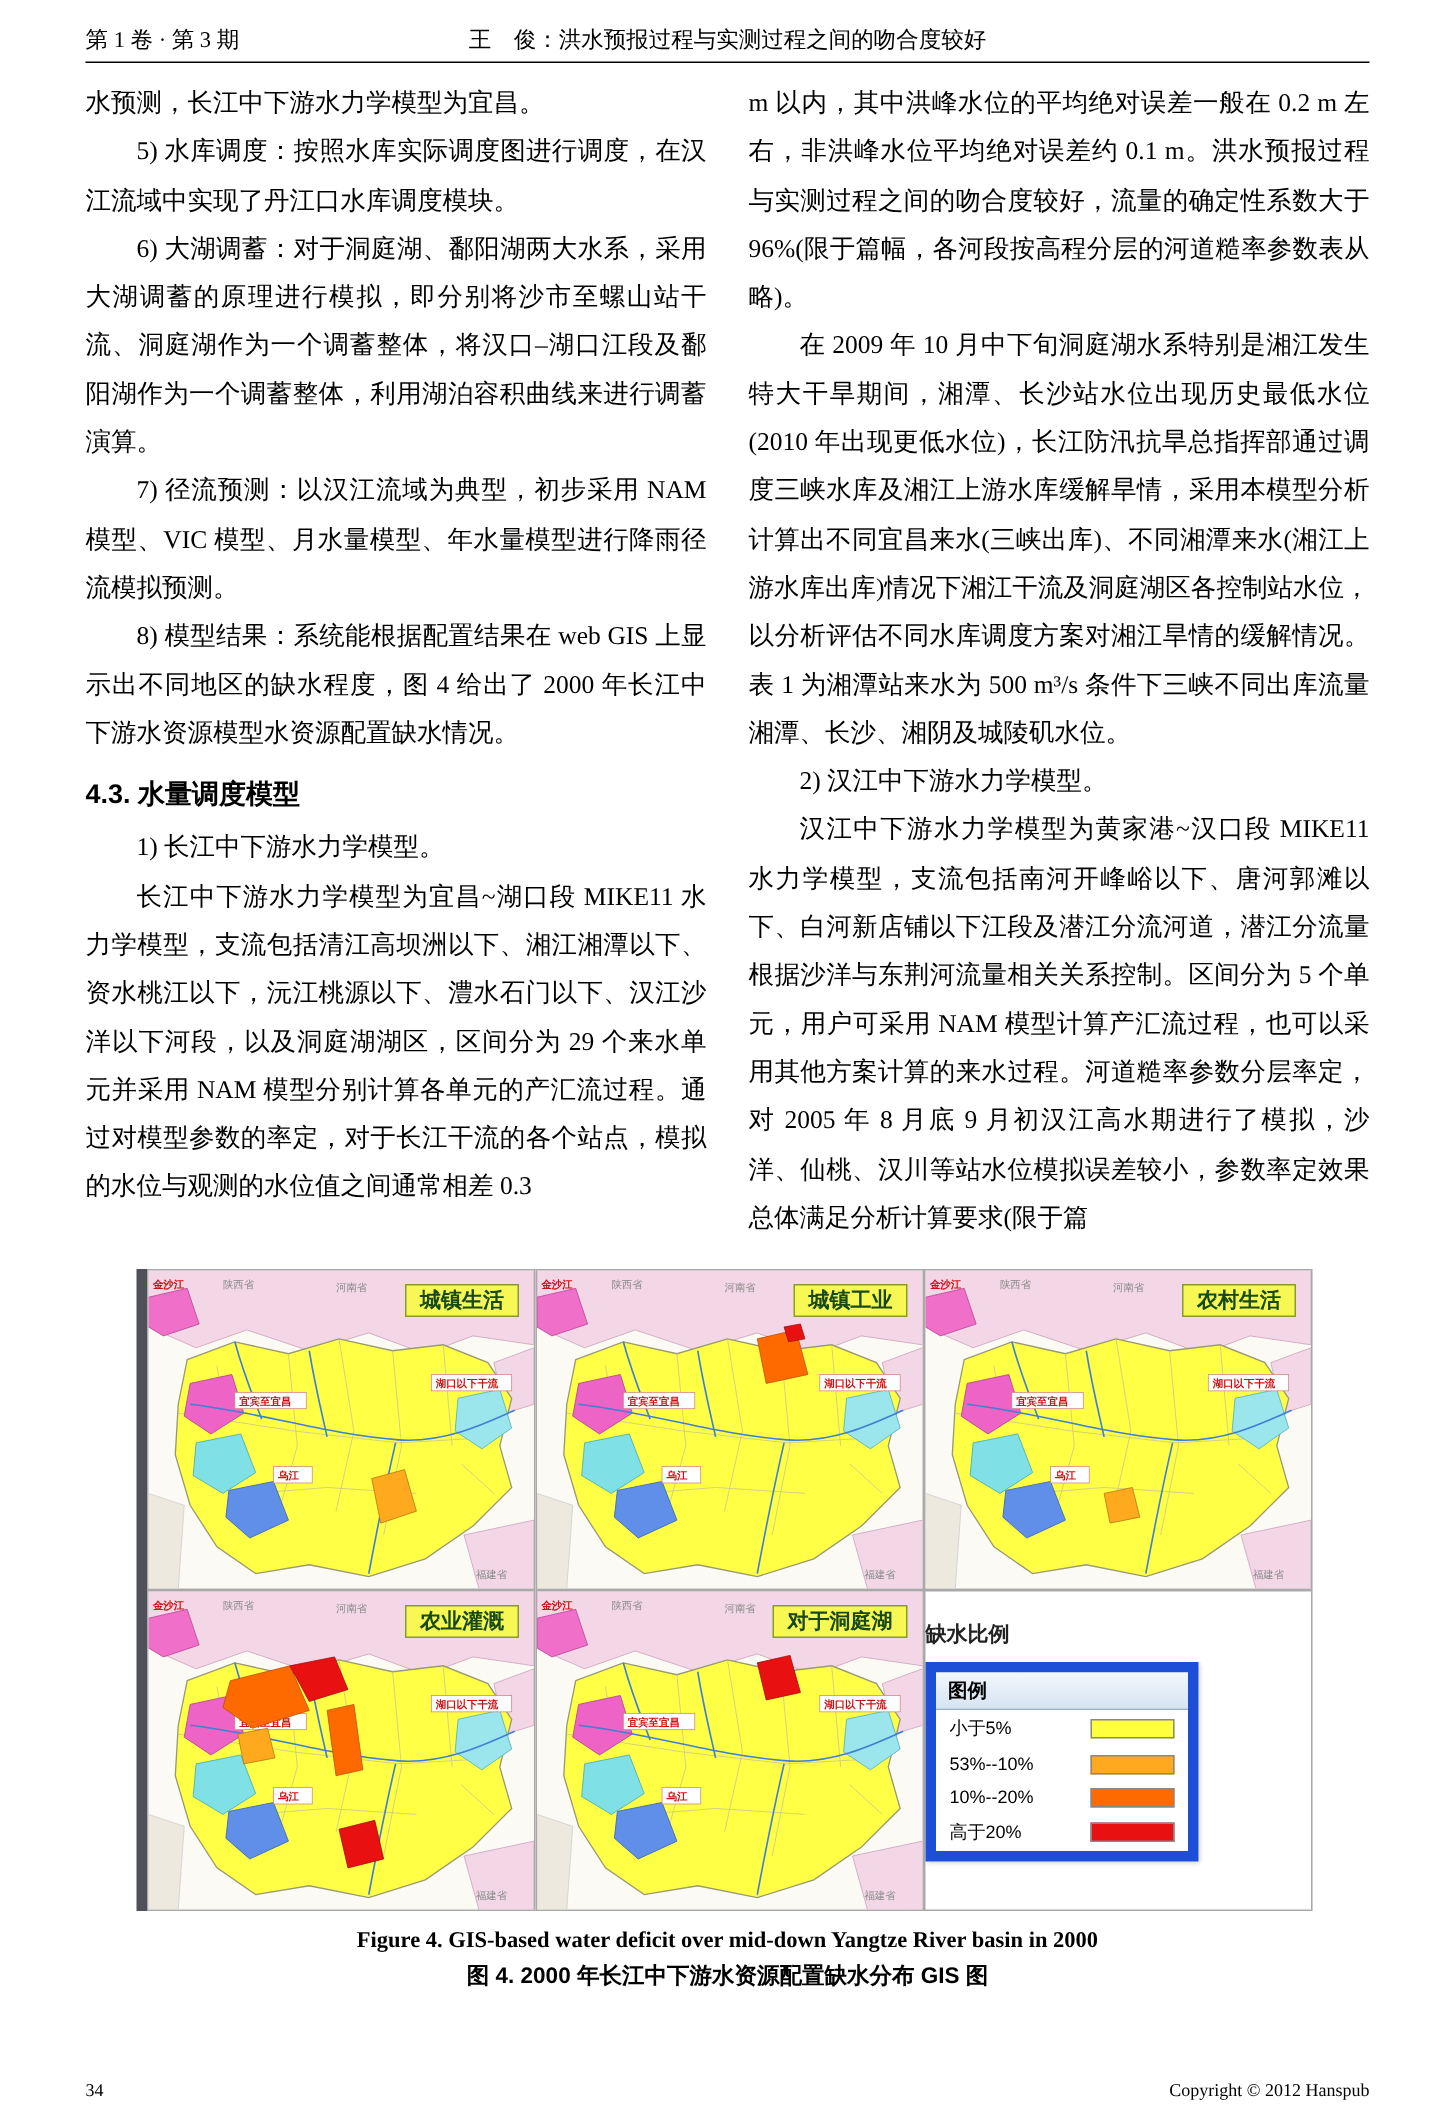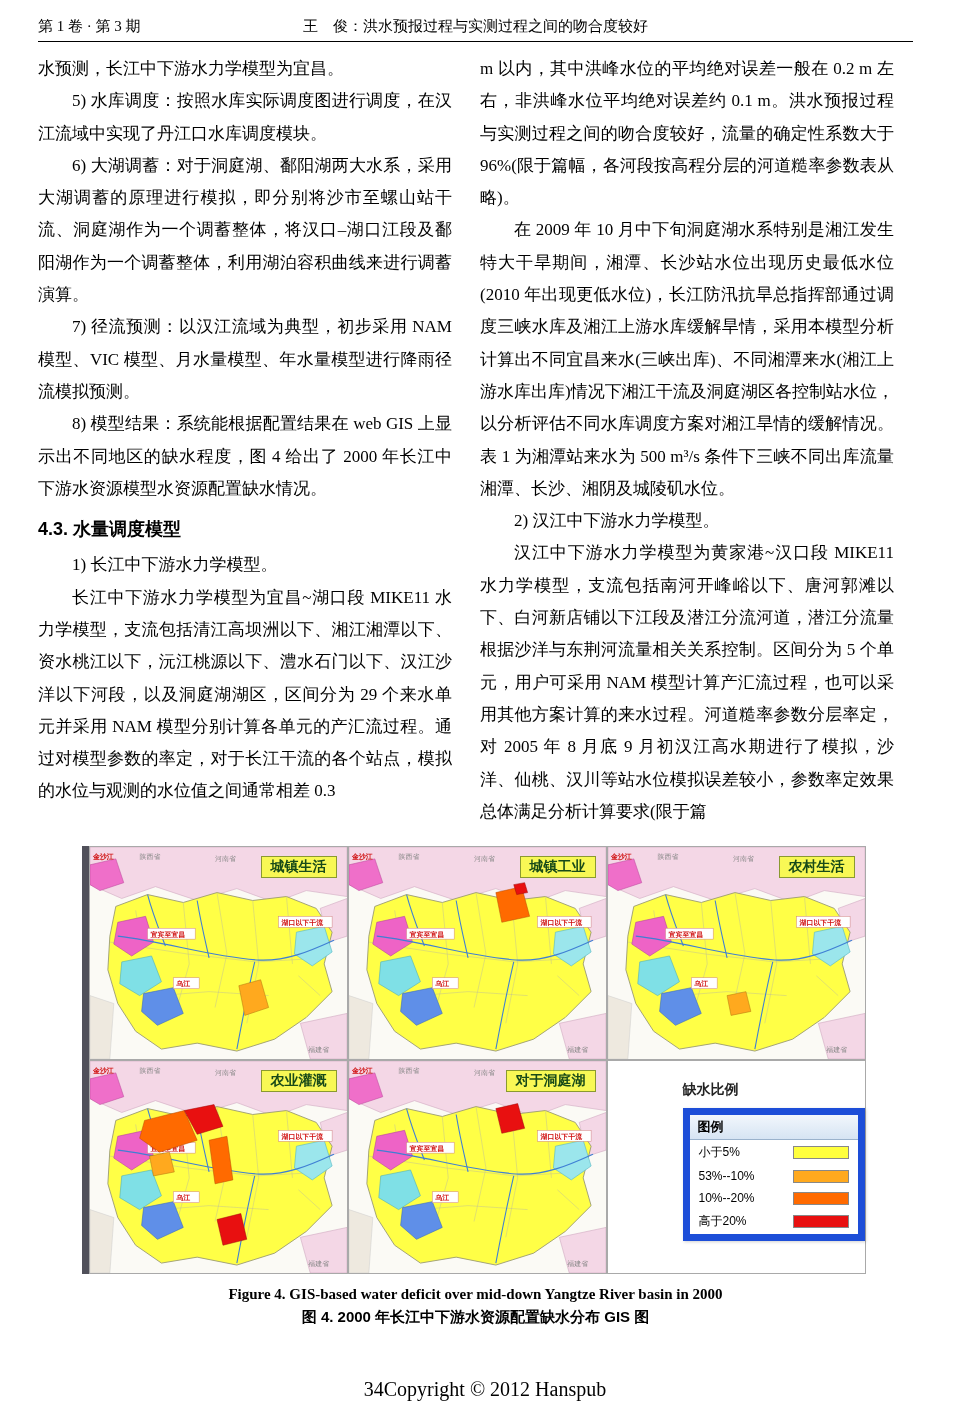--- a/index.html
+++ b/index.html
@@ -4,21 +4,21 @@
 <style>
   * { margin:0; padding:0; box-sizing:border-box; }
   html,body { width:970px; height:1414px; }
   body {
     background:#ffffff;
     color:#000;
     font-family:"Liberation Serif","DejaVu Serif",serif;
     position:relative;
     overflow:hidden;
   }
-  .page { position:absolute; inset:0; padding:10px 57px 0 38px; }
+  .page { position:absolute; inset:0; padding:10px 57px 0 57px; }
 
   
   .header-bar { position:relative; height:32px; border-bottom:1.6px solid #000; font-size:15px; }
   .header-issue { position:absolute; left:0; top:7px; }
   .header-title { text-align:center; padding-top:7px; }
 
   
   .columns { display:flex; gap:28px; margin-top:11px; }
   .col { width:414px; font-size:17px; line-height:1.9; text-align:justify; }
   .col p { margin:0; }
@@ -42,36 +42,36 @@
   }
   .d-mid    { fill:#ffa91e; stroke:#b0720a; stroke-width:0.5; }
   .d-high   { fill:#ff6a00; stroke:#b54a00; stroke-width:0.5; }
   .d-severe { fill:#e81010; stroke:#9c0808; stroke-width:0.5; }
 
   .map-red-label  { font-family:"Liberation Sans","DejaVu Sans",sans-serif; font-size:7px; fill:#d01010; font-weight:bold; }
   .map-gray-label { font-family:"Liberation Sans","DejaVu Sans",sans-serif; font-size:7px; fill:#8a8a8a; }
   .label-box { fill:#ffffff; stroke:#d08080; stroke-width:0.5; }
 
   
-  .legend-cell { border:1px solid #a9a9a9; background:#ffffff; display:flex; flex-direction:column; align-items:flex-end; padding-top:20px;
+  .legend-cell { border:1px solid #a9a9a9; background:#ffffff; display:flex; flex-direction:column; align-items:flex-start; padding-top:20px;
     font-family:"Liberation Sans","DejaVu Sans",sans-serif; }
   .legend-inner { width:182px; }
   .legend-title { font-weight:bold; font-size:14px; color:#222; margin-bottom:9px; }
   .legend-box { border:7px solid #1d4ed8; box-shadow:1px 1px 3px rgba(0,0,0,.18); background:#fff; }
   .legend-header { background:linear-gradient(#f2f7fc,#d6e4f3); border-bottom:1px solid #9ab2cc; font-weight:bold; font-size:13px; padding:3px 8px; }
   .legend-row { display:flex; align-items:center; justify-content:space-between; padding:4px 9px; font-size:12px; }
   .swatch { width:56px; height:13px; border:1px solid #888; }
 
   
   .caption { text-align:center; margin-top:12px; font-weight:bold; }
   .caption-en { font-size:15px; }
   .caption-zh { font-size:15px; font-family:"Liberation Sans","DejaVu Sans",sans-serif; margin-top:5px; }
 
   
-  .footer { position:absolute; left:57px; right:57px; bottom:13px; display:flex; justify-content:center; font-size:20px; }
+  .footer { position:absolute; left:57px; right:57px; bottom:13px; display:flex; justify-content:space-between; font-size:12px; }
 
   .hidden-defs { position:absolute; width:0; height:0; overflow:hidden; }
 </style>
 </head>
 <body>
 
 <svg class="hidden-defs" aria-hidden="true">
   <defs>
     <g id="basemap">
       <rect x="0" y="0" width="259" height="214" fill="#fbfaf5"></rect>

